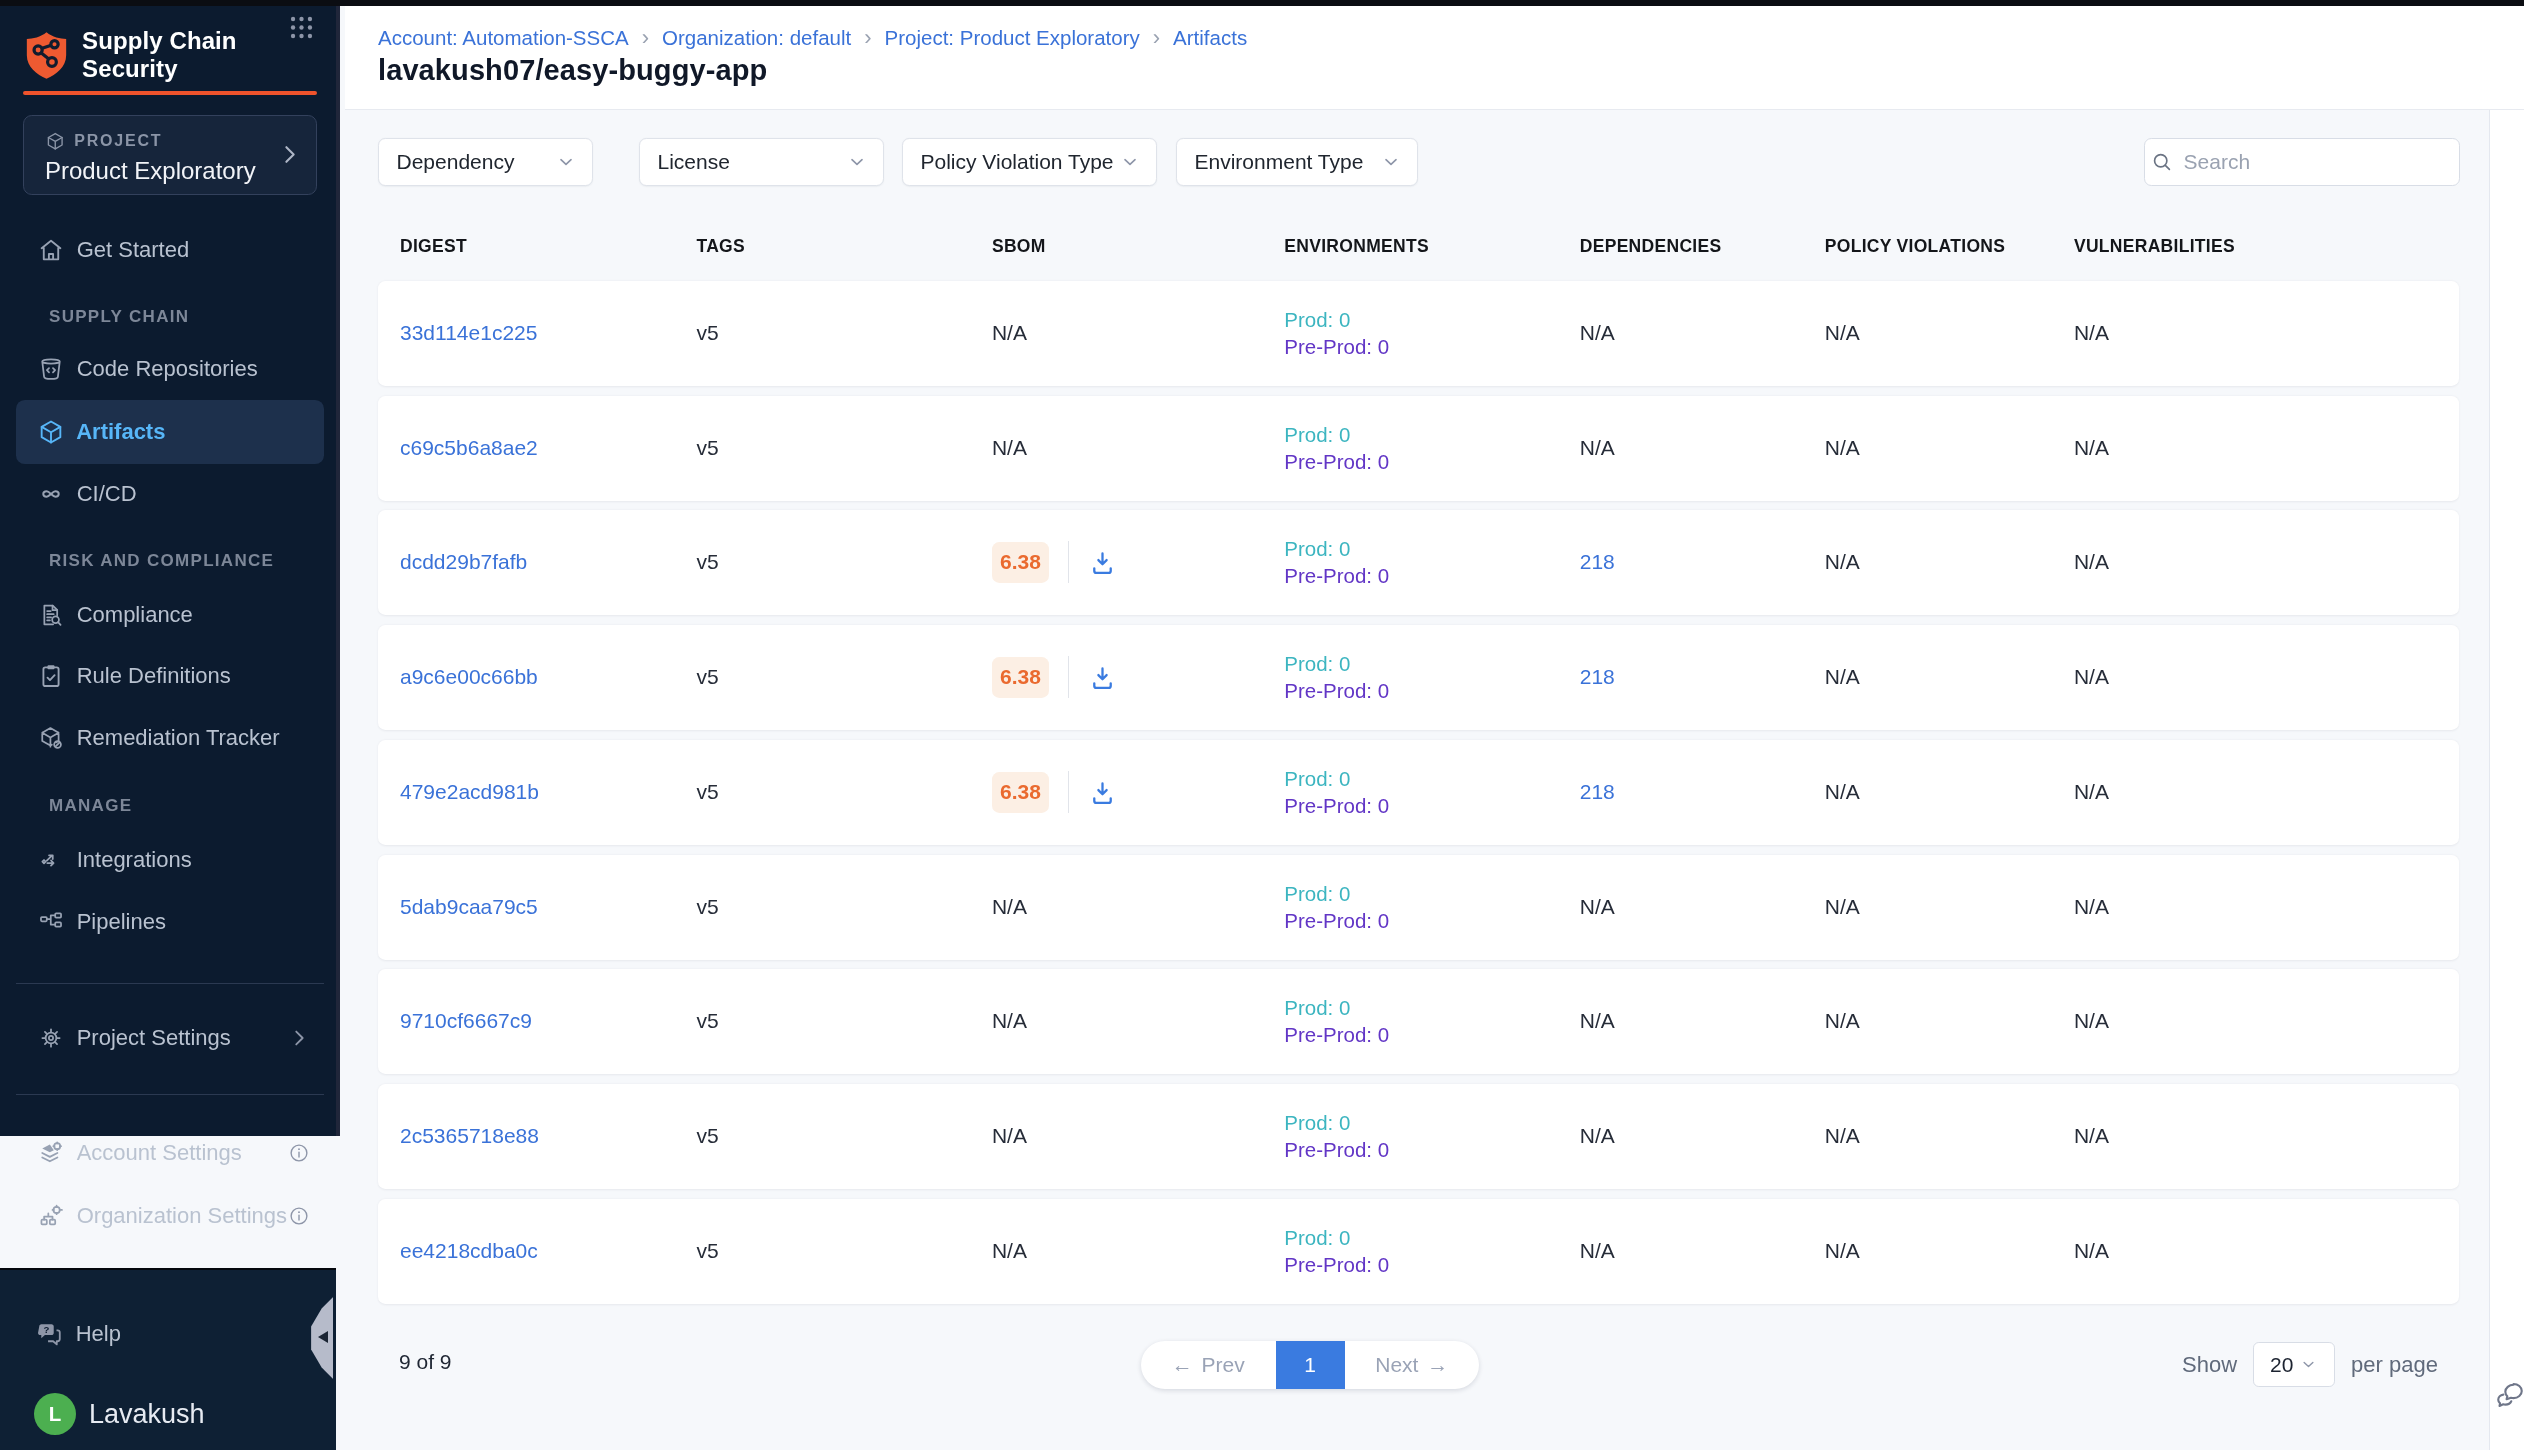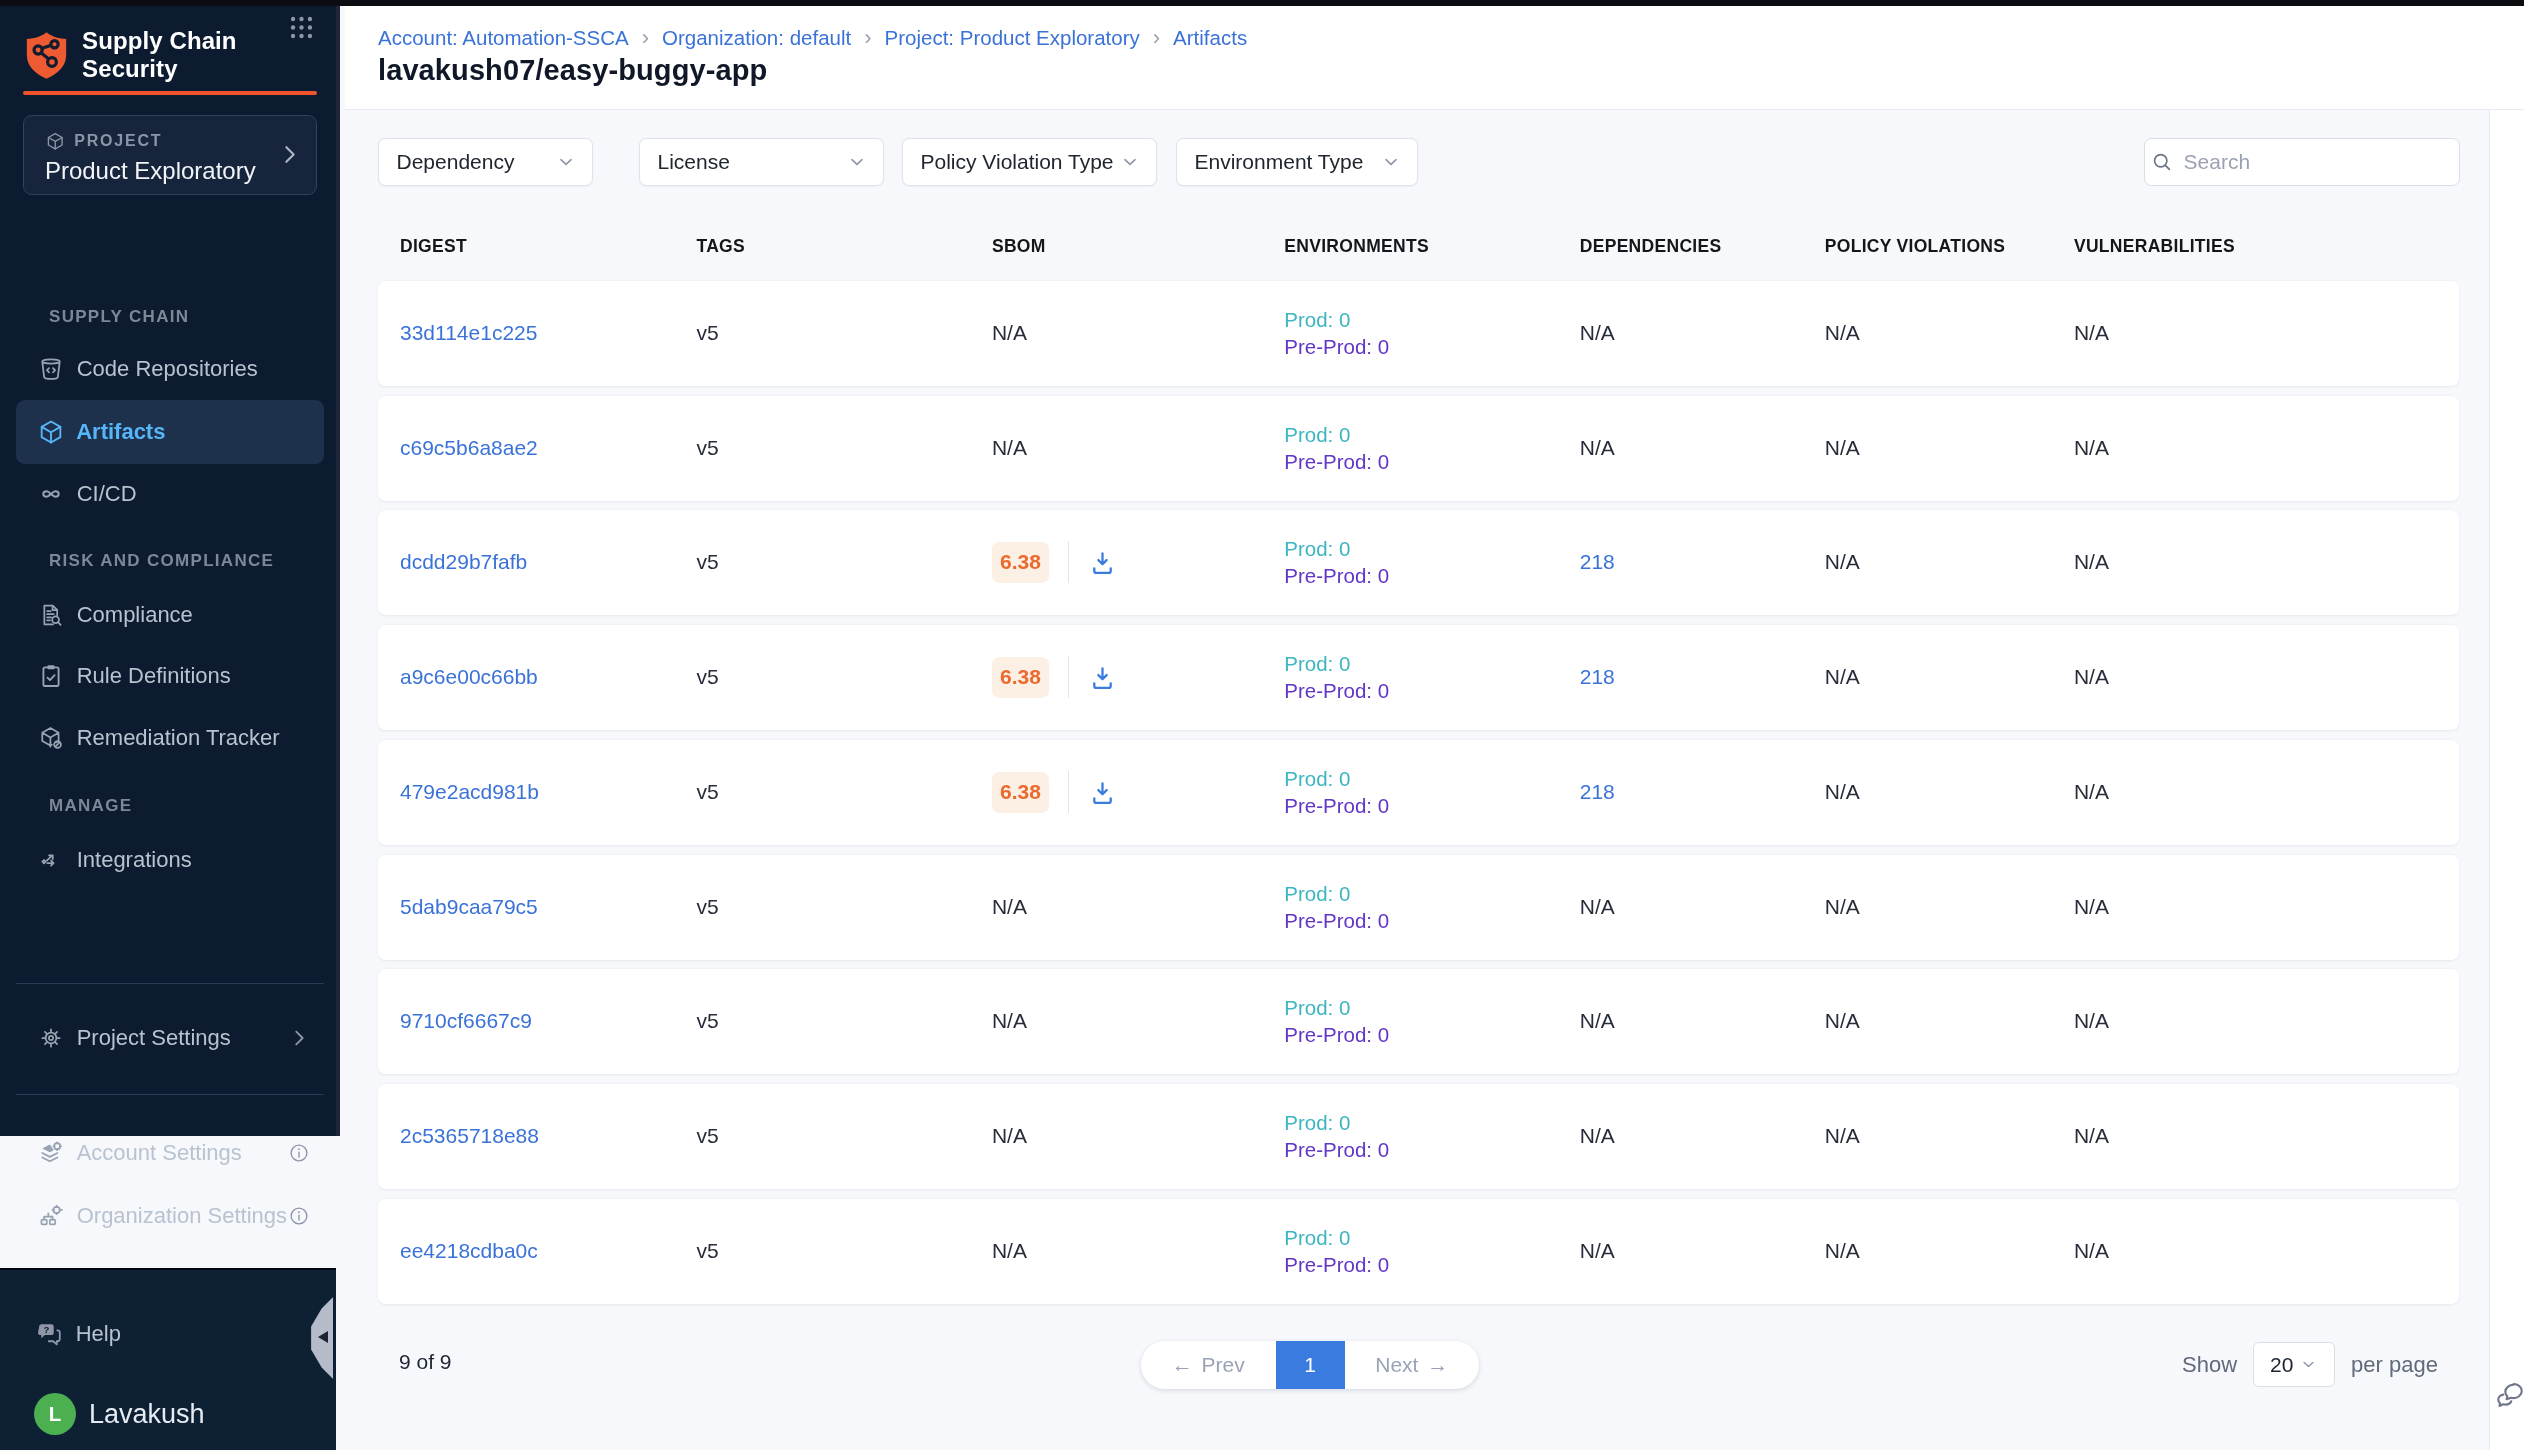--- a/index.html
+++ b/index.html
@@ -164,20 +164,26 @@
           </svg></span>
       <span class="pc-label">PROJECT</span>
     </div>
     <div class="pc-name">Product Exploratory</div>
     <span class="pc-chev"><svg viewBox="0 0 24 24" fill="none" stroke="currentColor" stroke-linecap="round" stroke-linejoin="round" stroke-width="2">
           <path d="m9 5 7 7-7 7"></path>
         </svg></span>
   </div>
 
   <nav id="nav">
+      <div class="nav-item" style="top: 221px;">
+        <span class="nico"><svg viewBox="0 0 24 24" fill="none" stroke="currentColor" stroke-linecap="round" stroke-linejoin="round" stroke-width="1.6">
+            <path d="M4 10.5 12 4l8 6.5M5.8 9.3V20h12.4V9.3M10.2 20v-4.6h3.6V20"></path>
+          </svg></span>
+        <span class="nlbl">Get Started</span>
+      </div>
       <div class="nav-section" style="top: 307px;">SUPPLY CHAIN</div>
       <div class="nav-item" style="top: 340px;">
         <span class="nico"><svg viewBox="0 0 24 24" fill="none" stroke="currentColor" stroke-linecap="round" stroke-linejoin="round" stroke-width="1.5">
             <path d="M4.5 5.5c0-1 3.4-1.8 7.5-1.8s7.5.8 7.5 1.8M4.5 5.5l1.6 13.2c.1 1 2.8 1.8 5.9 1.8s5.8-.8 5.9-1.8L19.5 5.5M4.5 5.5c0 1 3.4 1.8 7.5 1.8s7.5-.8 7.5-1.8"></path>
             <path d="M10.3 11.2 8.5 13l1.8 1.8M13.7 11.2l1.8 1.8-1.8 1.8"></path>
           </svg></span>
         <span class="nlbl">Code Repositories</span>
       </div>
       <div class="nav-item active" style="top: 400px;">
         <span class="nico"><svg viewBox="0 0 24 24" fill="none" stroke="currentColor" stroke-linecap="round" stroke-linejoin="round" stroke-width="1.6">
@@ -218,20 +224,29 @@
           </svg></span>
         <span class="nlbl">Remediation Tracker</span>
       </div>
       <div class="nav-section" style="top: 796px;">MANAGE</div>
       <div class="nav-item" style="top: 831px;">
         <span class="nico"><svg viewBox="0 0 24 24" fill="none" stroke="currentColor" stroke-linecap="round" stroke-linejoin="round" stroke-width="1.5">
             <path d="M4.6 13.4 6 12l1.4 1.4L6 14.8Z"></path>
             <path d="M8.4 12.6 13 8M13.5 11.2V8h-3.2M8.8 14.6h5.4M12 12.4l2.2 2.2-2.2 2.2"></path>
           </svg></span>
         <span class="nlbl">Integrations</span>
+      </div>
+      <div class="nav-item" style="top: 893px;">
+        <span class="nico"><svg viewBox="0 0 24 24" fill="none" stroke="currentColor" stroke-linecap="round" stroke-linejoin="round" stroke-width="1.5">
+            <rect x="3.4" y="7.8" width="5" height="3.6" rx=".8"></rect>
+            <rect x="15.6" y="4.6" width="5" height="3.6" rx=".8"></rect>
+            <rect x="15.6" y="12.4" width="5" height="3.6" rx=".8"></rect>
+            <path d="M8.4 9.6h3.4V6.4h3.8M11.8 9.6v4.6h3.8"></path>
+          </svg></span>
+        <span class="nlbl">Pipelines</span>
       </div>
       <div class="nav-divider" style="top: 983px;"></div>
       <div class="nav-item" style="top: 1009px;">
         <span class="nico"><svg viewBox="0 0 24 24" fill="none" stroke="currentColor" stroke-linecap="round" stroke-linejoin="round" stroke-width="1.5">
             <circle cx="12" cy="12" r="4.6"></circle>
             <circle cx="12" cy="12" r="1.8"></circle>
             <path d="M12 4.6V7M12 17v2.4M4.6 12H7M17 12h2.4M6.8 6.8l1.7 1.7M15.5 15.5l1.7 1.7M17.2 6.8l-1.7 1.7M8.5 15.5l-1.7 1.7"></path>
           </svg></span>
         <span class="nlbl">Project Settings</span>
         <span class="nav-right"><svg viewBox="0 0 24 24" fill="none" stroke="currentColor" stroke-linecap="round" stroke-linejoin="round" stroke-width="2">

